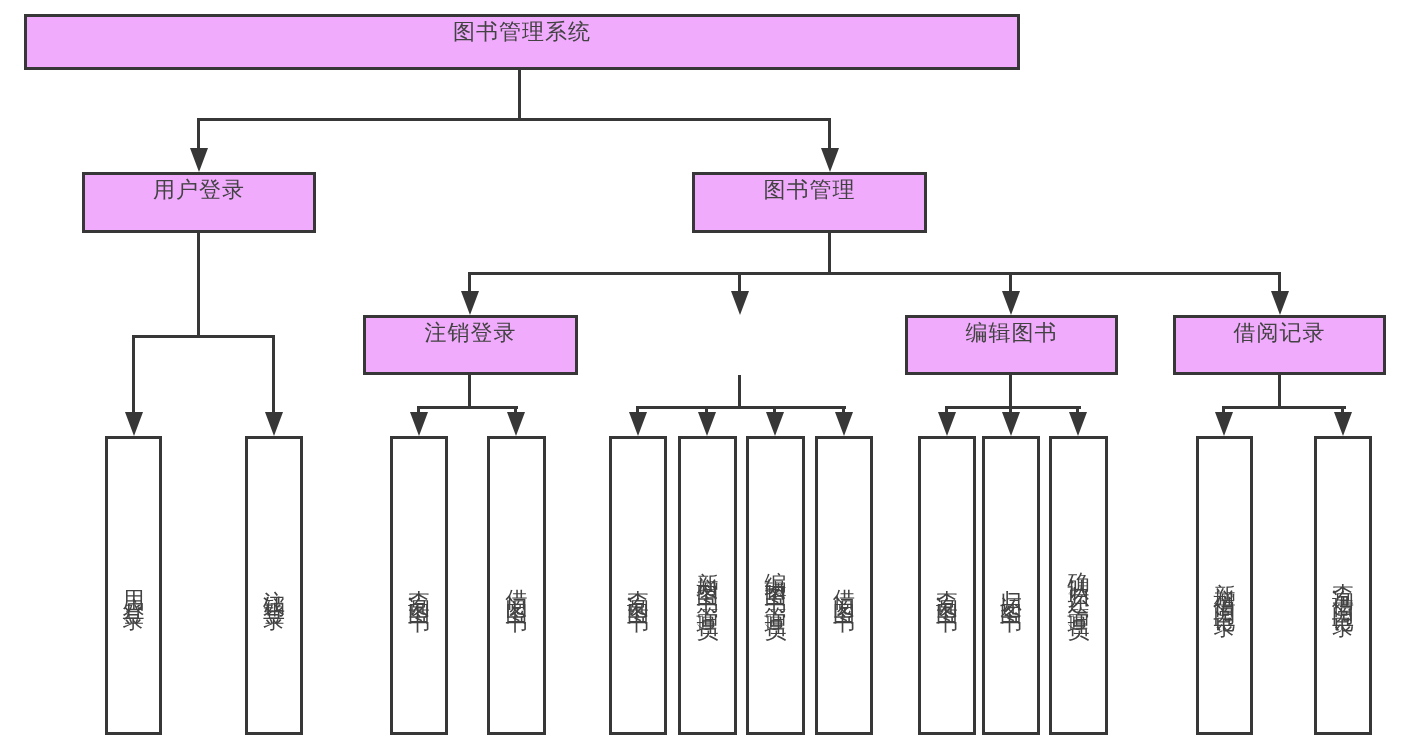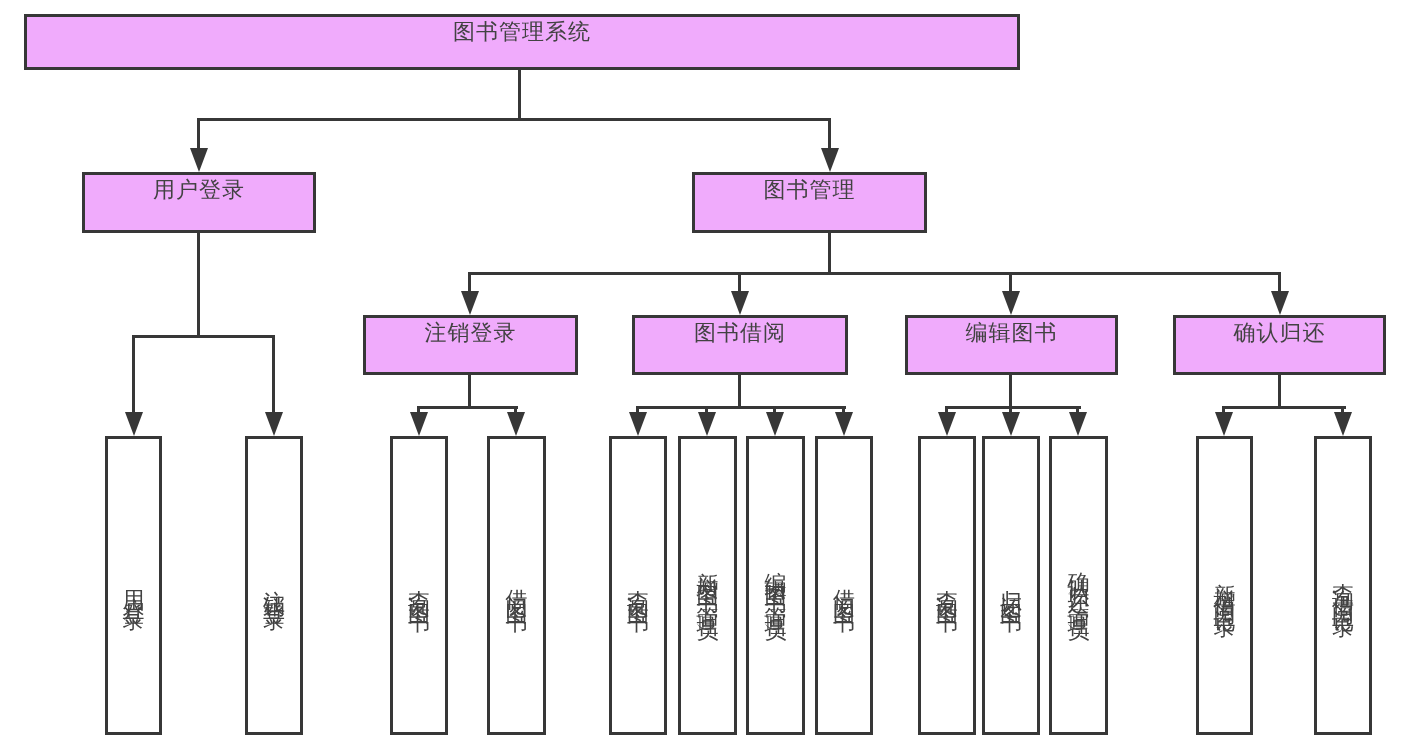--- a/index.html
+++ b/index.html
@@ -54,28 +54,25 @@
   <div class="box" style="left:82px;top:172px;width:234px;height:61px;">
     <span>用户登录</span>
   </div>
   <div class="box" style="left:692px;top:172px;width:235px;height:61px;">
     <span>图书管理</span>
   </div>
 
   <div class="box" style="left:363px;top:315px;width:215px;height:60px;">
     <span>注销登录</span>
   </div>
-  <div class="box" style="left:632px;top:315px;width:216px;height:60px;">
-    <span>图书借阅</span>
-  </div>
   <div class="box" style="left:905px;top:315px;width:213px;height:60px;">
     <span>编辑图书</span>
   </div>
   <div class="box" style="left:1173px;top:315px;width:213px;height:60px;">
-    <span>确认归还</span>
+    <span>借阅记录</span>
   </div>
 
   <div class="leaf" style="left:105px;width:57px;">
     <span>用户登录</span>
   </div>
   <div class="leaf" style="left:245px;width:58px;">
     <span>注销登录</span>
   </div>
 
   <div class="leaf" style="left:390px;width:58px;">

